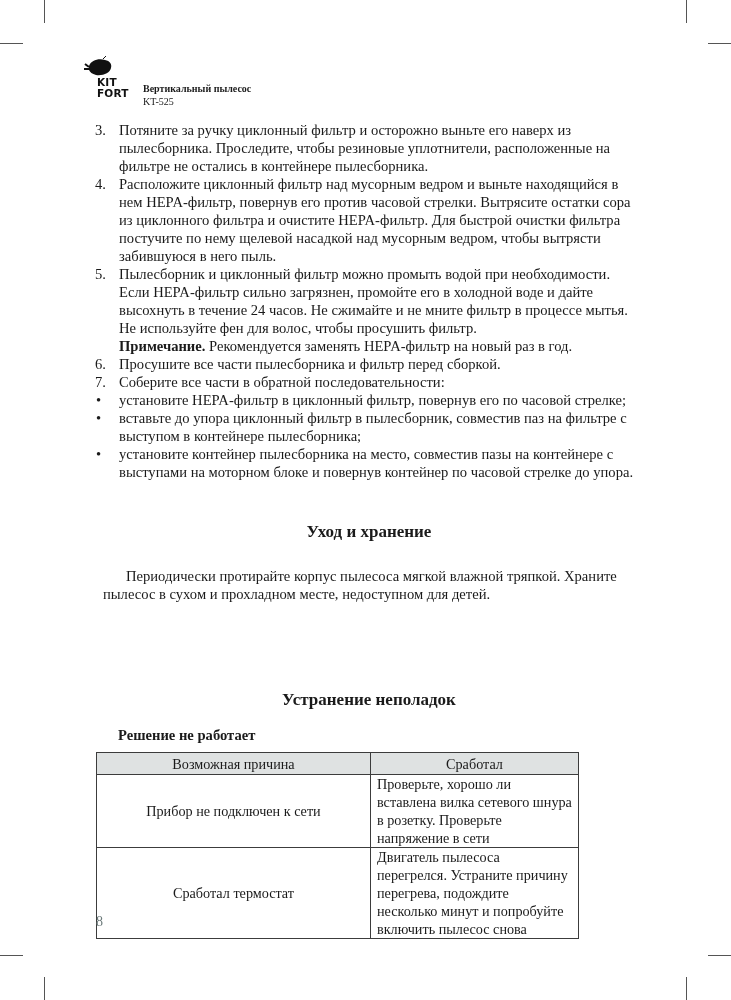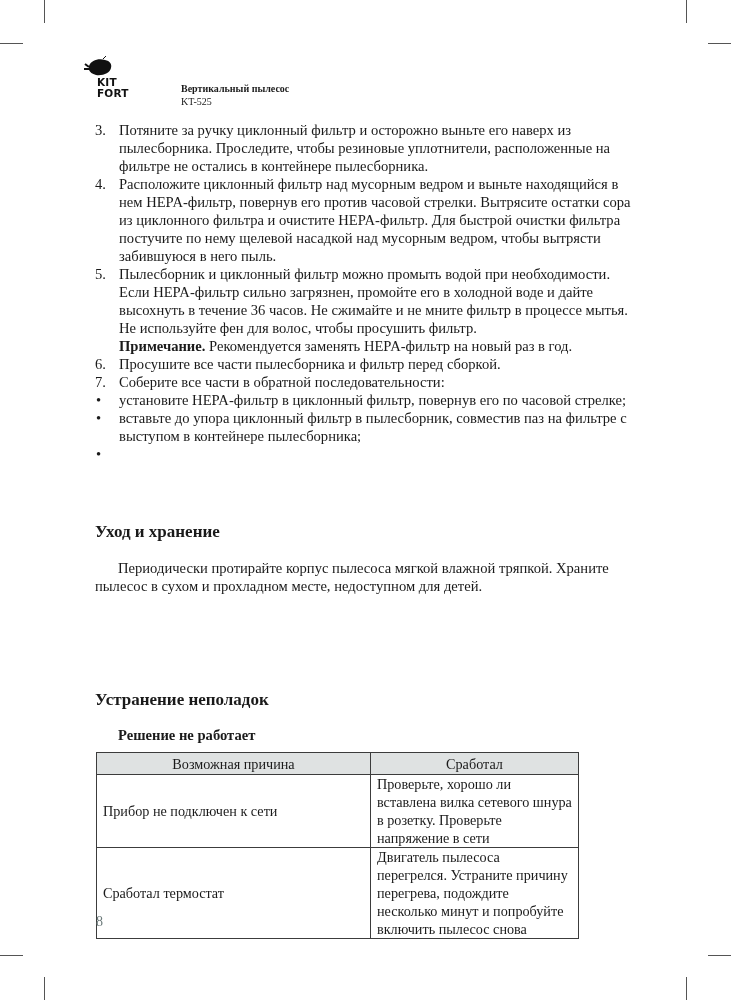--- a/index.html
+++ b/index.html
@@ -12,43 +12,43 @@
   .crop.v { width: 1px; height: 23px; }
   .crop.h { height: 1px; width: 23px; }
 
   .header { position: absolute; left: 82px; top: 56px; display: flex; align-items: center; }
   .logo { width: 50px; height: 44px; position: relative; }
   .logo svg { position: absolute; left: 1px; top: 0; }
   .logo-text {
     position: absolute; left: 15px; top: 21px; font-family: "DejaVu Sans", sans-serif;
     font-weight: bold; font-size: 10.5px; line-height: 11px; color: #111; letter-spacing: 0.2px;
   }
-  .doc-title { position: absolute; left: 143px; top: 82px; font-size: 10px; line-height: 13px; margin-left: 38px; }
+  .doc-title { position: absolute; left: 143px; top: 82px; font-size: 10px; line-height: 13px; }
   .doc-title .t1 { font-weight: bold; }
 
   .content { position: absolute; left: 95px; top: 121px; width: 548px; font-size: 14.6px; line-height: 18px; }
   .li { position: relative; padding-left: 24px; }
   .li .num { position: absolute; left: 0; top: 0; }
   .li .bul { position: absolute; left: 1px; top: 0; }
   .note b { font-weight: bold; font-family: Liberation Serif, serif; }
 
-  h2 { position: absolute; left: 95px; width: 548px; text-align: left; font-size: 17px; font-weight: bold; margin: 0; }
+  h2 { position: absolute; left: 95px; width: 548px; text-align: center; font-size: 17px; font-weight: bold; margin: 0; }
   .para-block { position: absolute; left: 95px; width: 548px; font-size: 14.6px; line-height: 18px; }
-  .para-block p { margin: 0; text-indent: 23px; }
+  .para-block p { margin: 8px; text-indent: 23px; }
 
   .subhead { position: absolute; left: 118px; top: 727px; font-size: 14.6px; font-weight: bold; }
 
   table.ts {
     position: absolute; left: 96px; top: 752px; width: 483px; border-collapse: collapse;
     font-size: 14.2px; line-height: 18px;
   }
   table.ts th, table.ts td { border: 1.5px solid #3c3c3c; padding: 0 6px; vertical-align: middle; }
   table.ts th { background: #dfe2e2; font-weight: normal; height: 21px; text-align: center; }
   table.ts td { text-align: left; margin-top: 32px; }
-  table.ts td.c1 { width: 261px; }
+  table.ts td.c1 { width: 261px; text-align: center; }
   .page-num { position: absolute; left: 96px; top: 914px; font-size: 14px; color: #6c7a7a; }
 </style>
 </head>
 <body>
 
 <div class="crop v" style="left:44px;top:0;"></div>
 <div class="crop h" style="left:0;top:43px;"></div>
 <div class="crop v" style="left:686px;top:0;"></div>
 <div class="crop h" style="left:708px;top:43px;"></div>
 <div class="crop h" style="left:0;top:955px;"></div>
@@ -78,41 +78,42 @@
   <div class="li">
     <span class="num">3.</span>
     <span>Потяните за ручку циклонный фильтр и осторожно выньте его наверх из пылесборника. Проследите, чтобы резиновые уплотнители, расположенные на фильтре не остались в контейнере пылесборника.</span>
   </div>
   <div class="li">
     <span class="num">4.</span>
     <span>Расположите циклонный фильтр над мусорным ведром и выньте находящийся в нем HEPA-фильтр, повернув его против часовой стрелки. Вытрясите остатки сора из циклонного фильтра и очистите HEPA-фильтр. Для быстрой очистки фильтра постучите по нему щелевой насадкой над мусорным ведром, чтобы вытрясти забившуюся в него пыль.</span>
   </div>
   <div class="li">
     <span class="num">5.</span>
-    <span>Пылесборник и циклонный фильтр можно промыть водой при необходимости. Если HEPA-фильтр сильно загрязнен, промойте его в холодной воде и дайте высохнуть в течение 36 часов. Не сжимайте и не мните фильтр в процессе мытья. Не используйте фен для волос, чтобы просушить фильтр.</span>
+    <span>Пылесборник и циклонный фильтр можно промыть водой при необходимости. Если HEPA-фильтр сильно загрязнен, промойте его в холодной воде и дайте высохнуть в течение 24 часов. Не сжимайте и не мните фильтр в процессе мытья. Не используйте фен для волос, чтобы просушить фильтр.</span>
     <div class="note"><b>Примечание.</b><span> Рекомендуется заменять HEPA-фильтр на новый раз в год.</span></div>
   </div>
   <div class="li">
     <span class="num">6.</span>
     <span>Просушите все части пылесборника и фильтр перед сборкой.</span>
   </div>
   <div class="li">
     <span class="num">7.</span>
     <span>Соберите все части в обратной последовательности:</span>
   </div>
   <div class="li">
     <span class="bul">•</span>
     <span>установите HEPA-фильтр в циклонный фильтр, повернув его по часовой стрелке;</span>
   </div>
   <div class="li">
     <span class="bul">•</span>
     <span>вставьте до упора циклонный фильтр в пылесборник, совместив паз на фильтре с выступом в контейнере пылесборника;</span>
   </div>
   <div class="li">
     <span class="bul">•</span>
+    <span>установите контейнер пылесборника на место, совместив пазы на контейнере с выступами на моторном блоке и повернув контейнер по часовой стрелке до упора.</span>
   </div>
 </div>
 
 <h2 style="top:522px;">Уход и хранение</h2>
 <div class="para-block" style="top:559px;">
   <p>Периодически протирайте корпус пылесоса мягкой влажной тряпкой. Храните пылесос в сухом и прохладном месте, недоступном для детей.</p>
 </div>
 
 <h2 style="top:690px;">Устранение неполадок</h2>
 <div class="subhead">Решение не работает</div>

